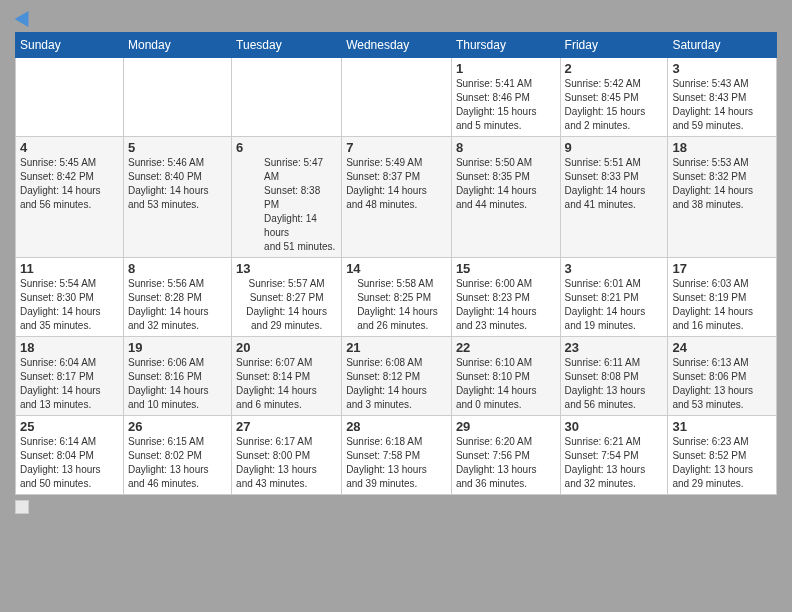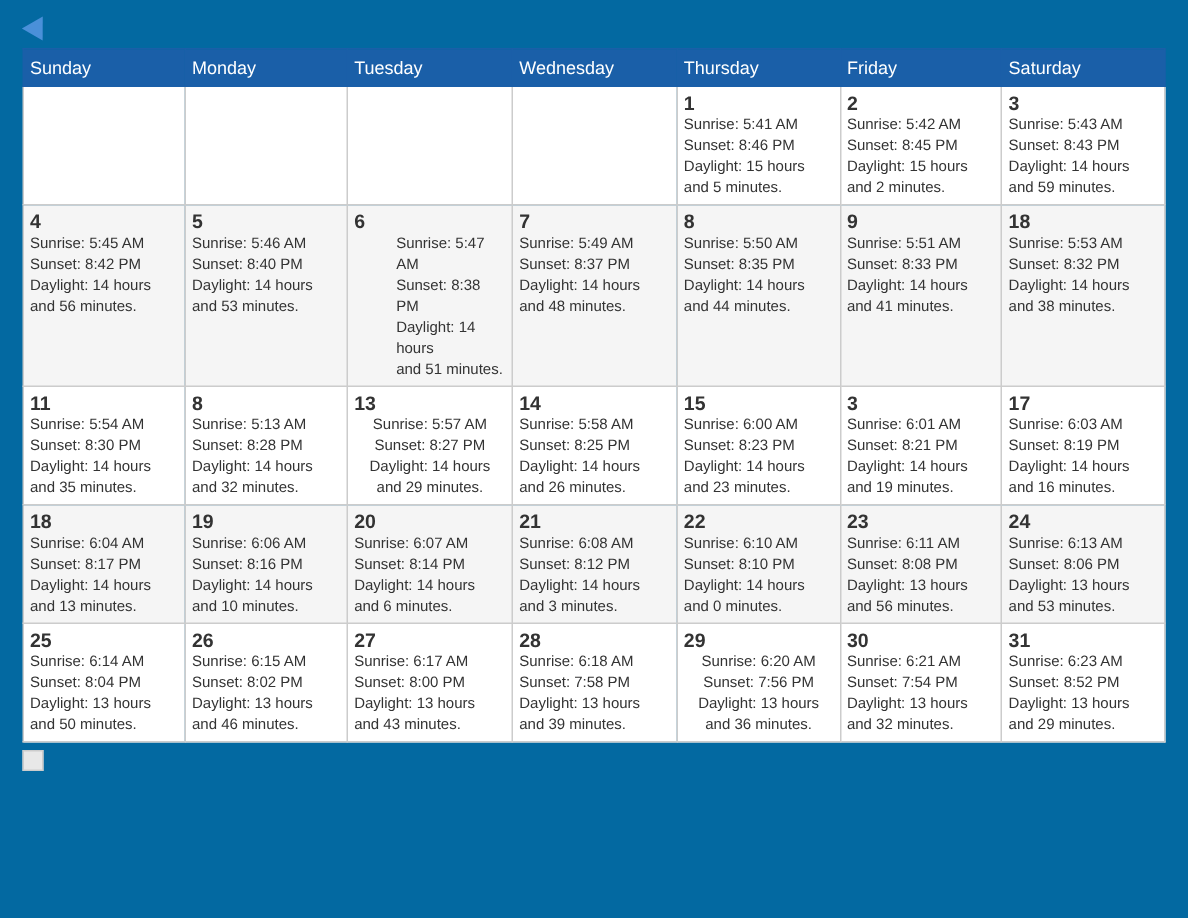--- a/index.html
+++ b/index.html
@@ -6,21 +6,21 @@
     body {
       font-family: Arial, sans-serif;
       background: #fff;
       width: 792px;
       height: 612px;
       overflow: hidden;
     }
     .page {
       width: 792px;
       height: 612px;
-      background: #0369a1;
+      background: #a3a3a3;
       padding: 10px 15px;
     }
     .header {
       display: flex;
       justify-content: space-between;
       align-items: flex-start;
       margin-bottom: 8px;
     }
     .logo {
       display: flex;
@@ -235,35 +235,35 @@
         <tr>
           <td>
             <span class="day-number">11</span>
             <div class="day-info" style="white-space: pre-line;">Sunrise: 5:54 AM
 Sunset: 8:30 PM
 Daylight: 14 hours
 and 35 minutes.</div>
           </td>
           <td>
             <span class="day-number">8</span>
-            <div class="day-info" style="white-space: pre-line;">Sunrise: 5:13 AM
+            <div class="day-info" style="white-space: pre-line;">Sunrise: 5:56 AM
 Sunset: 8:28 PM
 Daylight: 14 hours
 and 32 minutes.</div>
           </td>
           <td>
             <span class="day-number">13</span>
             <div class="day-info" style="white-space: pre-line; text-align: center;">Sunrise: 5:57 AM
 Sunset: 8:27 PM
 Daylight: 14 hours
 and 29 minutes.</div>
           </td>
           <td>
             <span class="day-number">14</span>
-            <div class="day-info" style="white-space: pre-line;">Sunrise: 5:58 AM
+            <div class="day-info" style="white-space: pre-line; margin-left: 11px;">Sunrise: 5:58 AM
 Sunset: 8:25 PM
 Daylight: 14 hours
 and 26 minutes.</div>
           </td>
           <td>
             <span class="day-number">15</span>
             <div class="day-info" style="white-space: pre-line;">Sunrise: 6:00 AM
 Sunset: 8:23 PM
 Daylight: 14 hours
 and 23 minutes.</div>
@@ -358,21 +358,21 @@
           </td>
           <td>
             <span class="day-number">28</span>
             <div class="day-info" style="white-space: pre-line;">Sunrise: 6:18 AM
 Sunset: 7:58 PM
 Daylight: 13 hours
 and 39 minutes.</div>
           </td>
           <td>
             <span class="day-number">29</span>
-            <div class="day-info" style="white-space: pre-line; text-align: center;">Sunrise: 6:20 AM
+            <div class="day-info" style="white-space: pre-line;">Sunrise: 6:20 AM
 Sunset: 7:56 PM
 Daylight: 13 hours
 and 36 minutes.</div>
           </td>
           <td>
             <span class="day-number">30</span>
             <div class="day-info" style="white-space: pre-line;">Sunrise: 6:21 AM
 Sunset: 7:54 PM
 Daylight: 13 hours
 and 32 minutes.</div>

